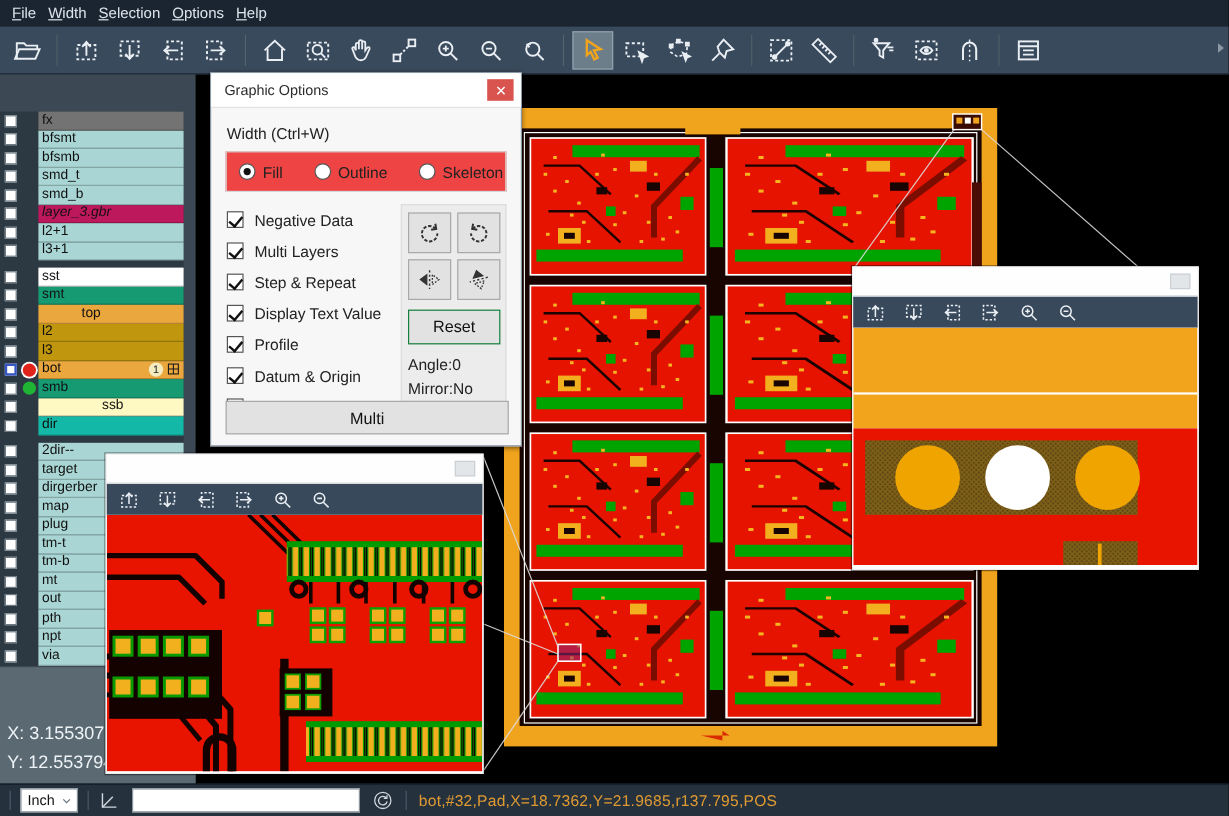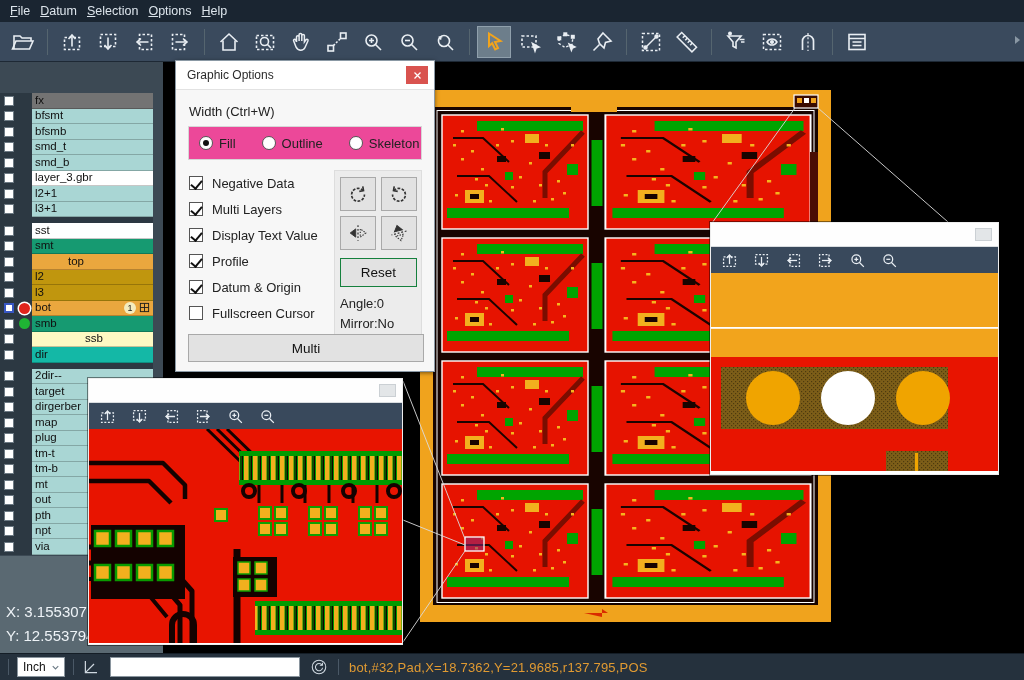--- a/index.html
+++ b/index.html
@@ -68,21 +68,21 @@
 
   
   .dialog { position:absolute; left:175px; top:60px; width:260px; height:312px; z-index:7;
             background:#f7f7f7; border:1px solid #8b99a5; box-shadow:0 1px 4px rgba(0,0,0,.5); }
   .dlg-title { height:29px; background:#fff; border-bottom:1px solid #e2e2e2; display:flex; align-items:center; }
   .dlg-title span { font-size:12px; color:#2b2b2b; margin-left:11px; flex:1; }
   .dlg-close { width:22px; height:18px; background:#d9534f; border:none; margin-right:6px;
                display:flex; align-items:center; justify-content:center; color:#fff; }
   .dlg-close svg { width:9px; height:9px; }
   .dlg-width-label { font-size:13px; color:#222; margin:14px 0 7px 13px; }
-  .radio-group { margin:0 12px; border:1px solid #d6d6d6; background:#ec4899; height:34px;
+  .radio-group { margin:0 12px; border:1px solid #d6d6d6; background:#ef4444; height:34px;
                  display:flex; align-items:center; gap:26px; padding-left:10px; }
   .radio-item { display:flex; align-items:center; gap:6px; font-size:13px; color:#222; }
   .radio { width:14px; height:14px; border:1.5px solid #555; border-radius:50%; background:#fff; position:relative; }
   .radio.sel::after { content:""; position:absolute; left:3px; top:3px; width:6px; height:6px; border-radius:50%; background:#111; }
   .dlg-main { display:flex; margin:10px 12px 0 13px; }
   .check-col { flex:1; }
   .check-item { display:flex; align-items:center; gap:9px; height:26px; font-size:13px; color:#222; }
   .chk { width:14px; height:14px; background:#fff; border:1.5px solid #555; position:relative; }
   .chk.on::after { content:""; position:absolute; left:2.5px; top:0.5px; width:5px; height:9px;
                    border:solid #111; border-width:0 2px 2px 0; transform:rotate(40deg); }
@@ -303,21 +303,21 @@
   <symbol id="i-close-x" viewBox="0 0 24 24">
         <path fill="none" stroke="currentColor" stroke-width="3.4" d="M4 4l16 16M20 4L4 20"></path>
       </symbol>
 </defs>
 </svg>
 
 <div id="app">
 
   <div class="menubar" id="menu-bar">
       <span class="menu-item">File</span>
-      <span class="menu-item">Datum</span>
+      <span class="menu-item">Width</span>
       <span class="menu-item">Selection</span>
       <span class="menu-item">Options</span>
       <span class="menu-item">Help</span>
     </div>
 
   <div class="toolbar" id="main-toolbar">
     <div class="tb-overflow"></div>
   <button class="tb-btn">
         <svg class="">
           <use href="#i-open-folder"></use>
@@ -569,21 +569,21 @@
           <div class="indcell"></div>
           <div class="lname" style="background: rgb(169, 214, 212);">
             <span class="nm">smd_b</span>
           </div>
         </div>
         <div class="lrow">
           <div class="cbcell">
             <div class="cb"></div>
           </div>
           <div class="indcell"></div>
-          <div class="lname" style="background: #ffffff;">
+          <div class="lname" style="background: #be185d; font-style: italic;">
             <span class="nm">layer_3.gbr</span>
           </div>
         </div>
         <div class="lrow">
           <div class="cbcell">
             <div class="cb"></div>
           </div>
           <div class="indcell"></div>
           <div class="lname" style="background: rgb(169, 214, 212);">
             <span class="nm">l2+1</span>
@@ -979,20 +979,24 @@
           <label class="check-item">
             <span class="chk on"></span>
             <span>Negative Data</span>
           </label>
           <label class="check-item">
             <span class="chk on"></span>
             <span>Multi Layers</span>
           </label>
           <label class="check-item">
             <span class="chk on"></span>
+            <span>Step &amp; Repeat</span>
+          </label>
+          <label class="check-item">
+            <span class="chk on"></span>
             <span>Display Text Value</span>
           </label>
           <label class="check-item">
             <span class="chk on"></span>
             <span>Profile</span>
           </label>
           <label class="check-item">
             <span class="chk on"></span>
             <span>Datum &amp; Origin</span>
           </label>

